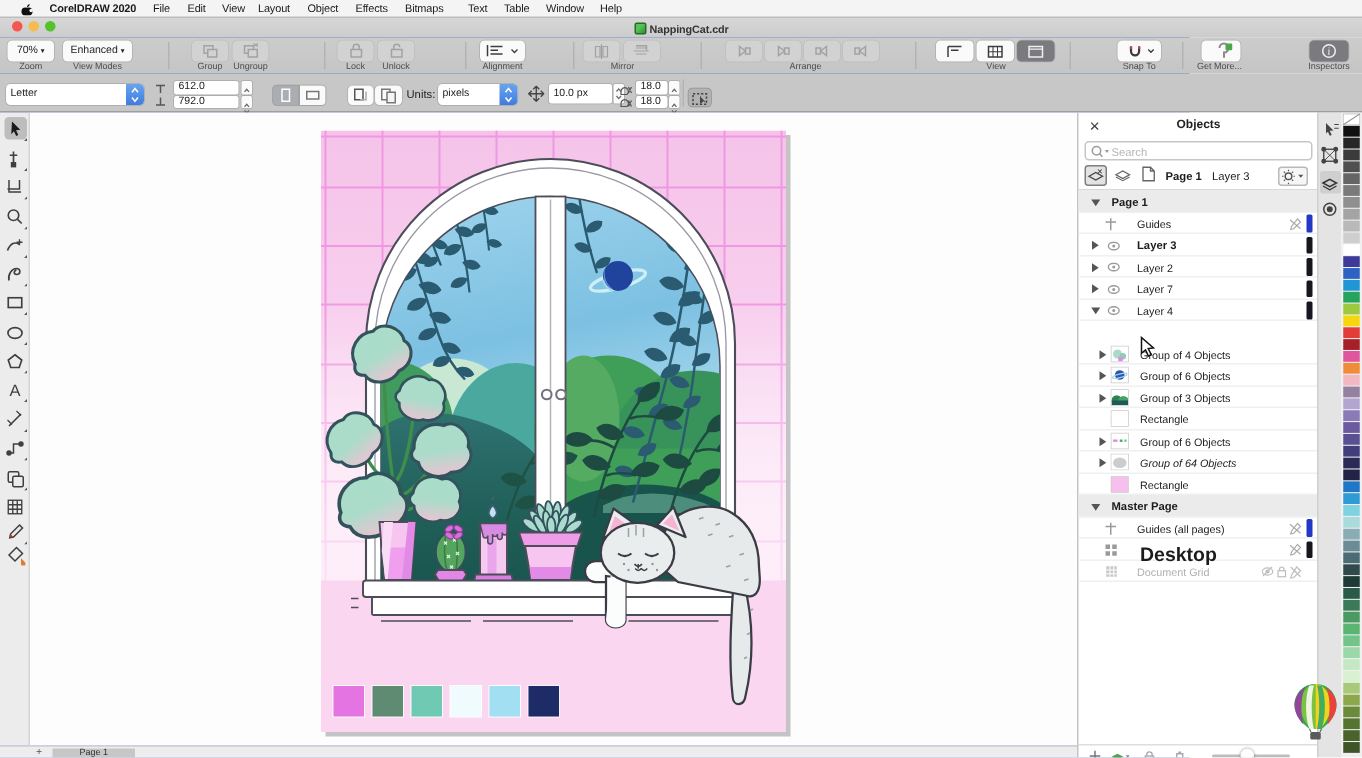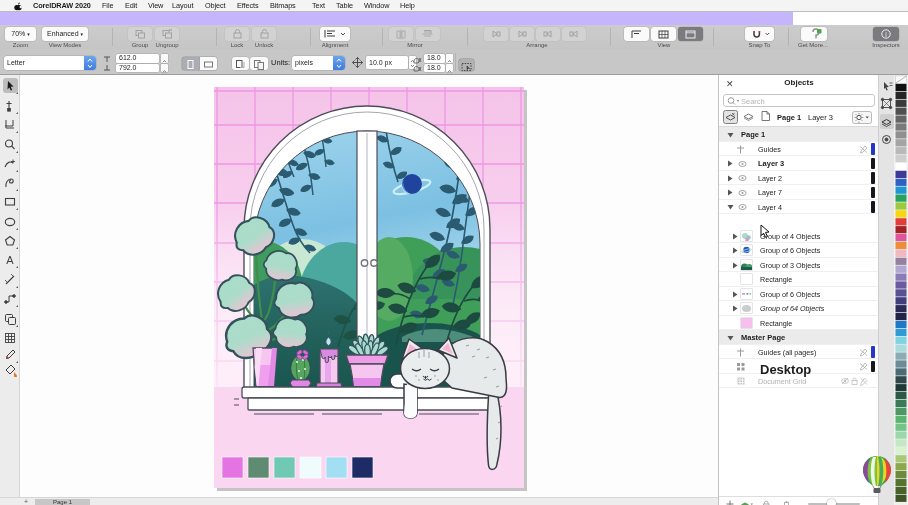--- a/index.html
+++ b/index.html
@@ -1,17 +1,17 @@
 <!DOCTYPE html>
 <html><head>
 <meta charset="utf-8">
 <style>
 * { margin:0; padding:0; box-sizing:border-box; }
 html,body { width:908px; height:505px; overflow:hidden; font-family:"Liberation Sans",sans-serif; }
-#app { position:relative; width:793px; height:505px; background:#c4b5fd; }
+#app { position:relative; width:793px; height:505px; background:#1d4ed8; }
 .abs { position:absolute; }
 
 
 #menubar { left:0; top:0; width:908px; height:12px; background:#f4f4f4; border-bottom:1px solid #bdbdbd;
   font-size:7.3px; color:#1a1a1a; letter-spacing:-0.1px; }
 #menubar span { position:absolute; top:1px; white-space:nowrap; }
 
 
 #titlebar { left:0; top:12px; width:908px; height:13px; background:linear-gradient(#d7d7d7,#cccccc); }
 .tl { position:absolute; top:2px; width:7px; height:7px; border-radius:50%; }
@@ -65,20 +65,27 @@
     <span style="left:172px">Layout</span>
     <span style="left:205px">Object</span>
     <span style="left:237px">Effects</span>
     <span style="left:270px">Bitmaps</span>
     <span style="left:312px">Text</span>
     <span style="left:336px">Table</span>
     <span style="left:364px">Window</span>
     <span style="left:400px">Help</span>
   </div>
 
+  <div id="titlebar" class="abs">
+    <div class="tl" style="left:8px;background:#f55750;"></div>
+    <div class="tl" style="left:19px;background:#f5bd4f;"></div>
+    <div class="tl" style="left:30px;background:#53c22b;"></div>
+    <div id="docicon"></div>
+    <div id="title">NappingCat.cdr</div>
+  </div>
 
   <div id="toolbar" class="abs">
     <div class="tbtn" style="left:5px;width:31px;font-size:7px;color:#222;text-align:center;line-height:13px">70% <span style="font-size:5px">▾</span></div>
     <div class="tlabel" style="left:4px;width:33px">Zoom</div>
     <div class="tbtn" style="left:42px;width:46px;font-size:7px;color:#222;text-align:center;line-height:13px">Enhanced <span style="font-size:5px">▾</span></div>
     <div class="tlabel" style="left:42px;width:46px">View Modes</div>
     <div class="tsep" style="left:112px"></div>
     <div class="tbtn dis" style="left:128px;width:24px"><svg width="24" height="14">
           <g stroke="#a2a2a2" fill="none">
             <rect x="8" y="3.5" width="6" height="5"></rect>

